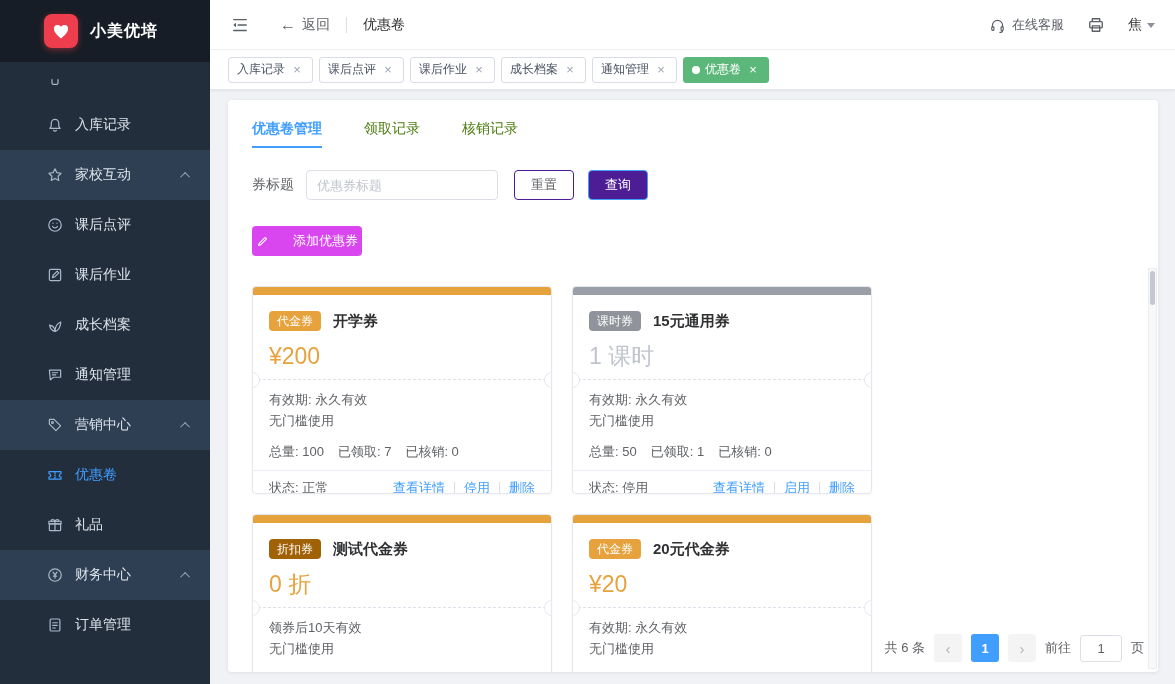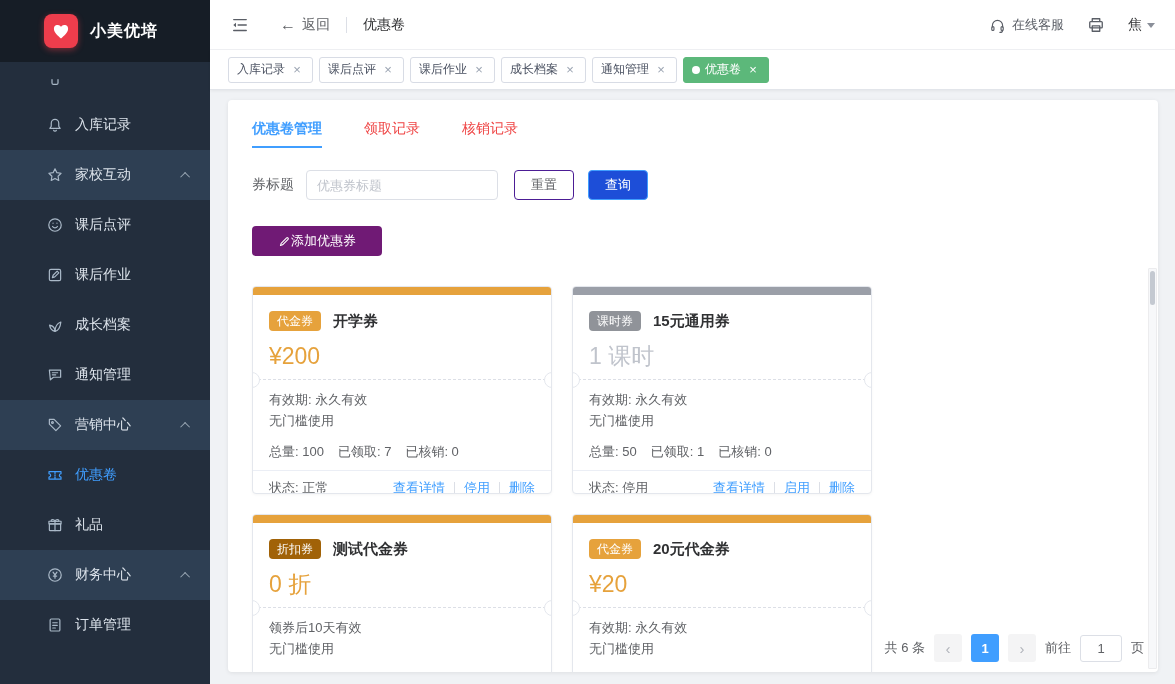--- a/index.html
+++ b/index.html
@@ -45,34 +45,34 @@
   .tag-close { color:#9aa3b1; font-size:13px; width:14px; text-align:center; line-height:14px; border-radius:50%; }
   .tag.active { background:#5cb87a; border-color:#5cb87a; color:#fff; }
   .tag.active .tag-close { color:#fff; }
   .dot { width:8px; height:8px; border-radius:50%; background:#fff; display:inline-block; }
 
   
   .content { flex:1; position:relative; padding:10px 17px 12px 18px; overflow:hidden; }
   .panel { background:#fff; height:100%; border-radius:4px; box-shadow:0 1px 4px rgba(0,0,0,.08); padding:20px 24px; position:relative; overflow:hidden; }
 
   .ptabs { display:flex; gap:42px; margin-bottom:22px; }
-  .ptab { font-size:14px; color:#ef4444; padding-bottom:10px; cursor:pointer; position:relative; }
+  .ptab { font-size:14px; color:#4d7c0f; padding-bottom:10px; cursor:pointer; position:relative; }
   .ptab.active { color:#409eff; font-weight:bold; }
   .ptab.active::after { content:''; position:absolute; left:0; right:0; bottom:0; height:2px; background:#409eff; }
 
   .filter-row { display:flex; align-items:center; margin-bottom:26px; font-size:14px; color:#606266; }
   .filter-label { margin-right:12px; }
   .filter-input { width:192px; height:30px; border:1px solid #dcdfe6; border-radius:4px; padding:0 10px; font-size:13px; color:#303133; outline:none; font-family:inherit; }
   .filter-input::placeholder { color:#c0c4cc; }
   .btn { height:30px; padding:0 16px; border-radius:4px; font-size:13px; cursor:pointer; border:1px solid #4c1d95; background:#fff; color:#606266; font-family:inherit; }
   .btn + .btn { margin-left:14px; }
-  .btn.primary { background:#1d4ed8; border-color:#409eff; color:#fff; }
+  .btn.primary { background:#4c1d95; border-color:#409eff; color:#fff; }
   .filter-row .btn:first-of-type { margin-left:16px; }
 
-  .add-btn { display:inline-flex; align-items:center; gap:0; height:30px; padding:0 26px; background:#701a75; border:none; border-radius:4px; color:#fff; font-size:13px; cursor:pointer; margin-bottom:30px; font-family:inherit; }
+  .add-btn { display:inline-flex; align-items:center; gap:24px; height:30px; padding:0 4px; background:#d946ef; border:none; border-radius:4px; color:#fff; font-size:13px; cursor:pointer; margin-bottom:30px; font-family:inherit; }
   .add-btn svg { width:13px; height:13px; }
 
   .coupon-grid { display:grid; grid-template-columns:repeat(2,300px); gap:20px; }
   .coupon-card { width:300px; height:208px; background:#fff; border:1px solid #e4e7ed; border-radius:4px; overflow:hidden; position:relative; box-shadow:0 1px 3px rgba(0,0,0,.04); }
   .coupon-top { height:8px; }
   .coupon-body { padding:8px 16px 0; }
   .coupon-head { display:flex; align-items:center; gap:12px; margin:8px 0 10px; }
   .coupon-badge { font-size:12px; color:#fff; padding:3px 8px; border-radius:4px; line-height:1.2; }
   .coupon-title { font-size:15px; font-weight:bold; color:#303133; }
   .coupon-value { font-size:23px; line-height:30px; }

